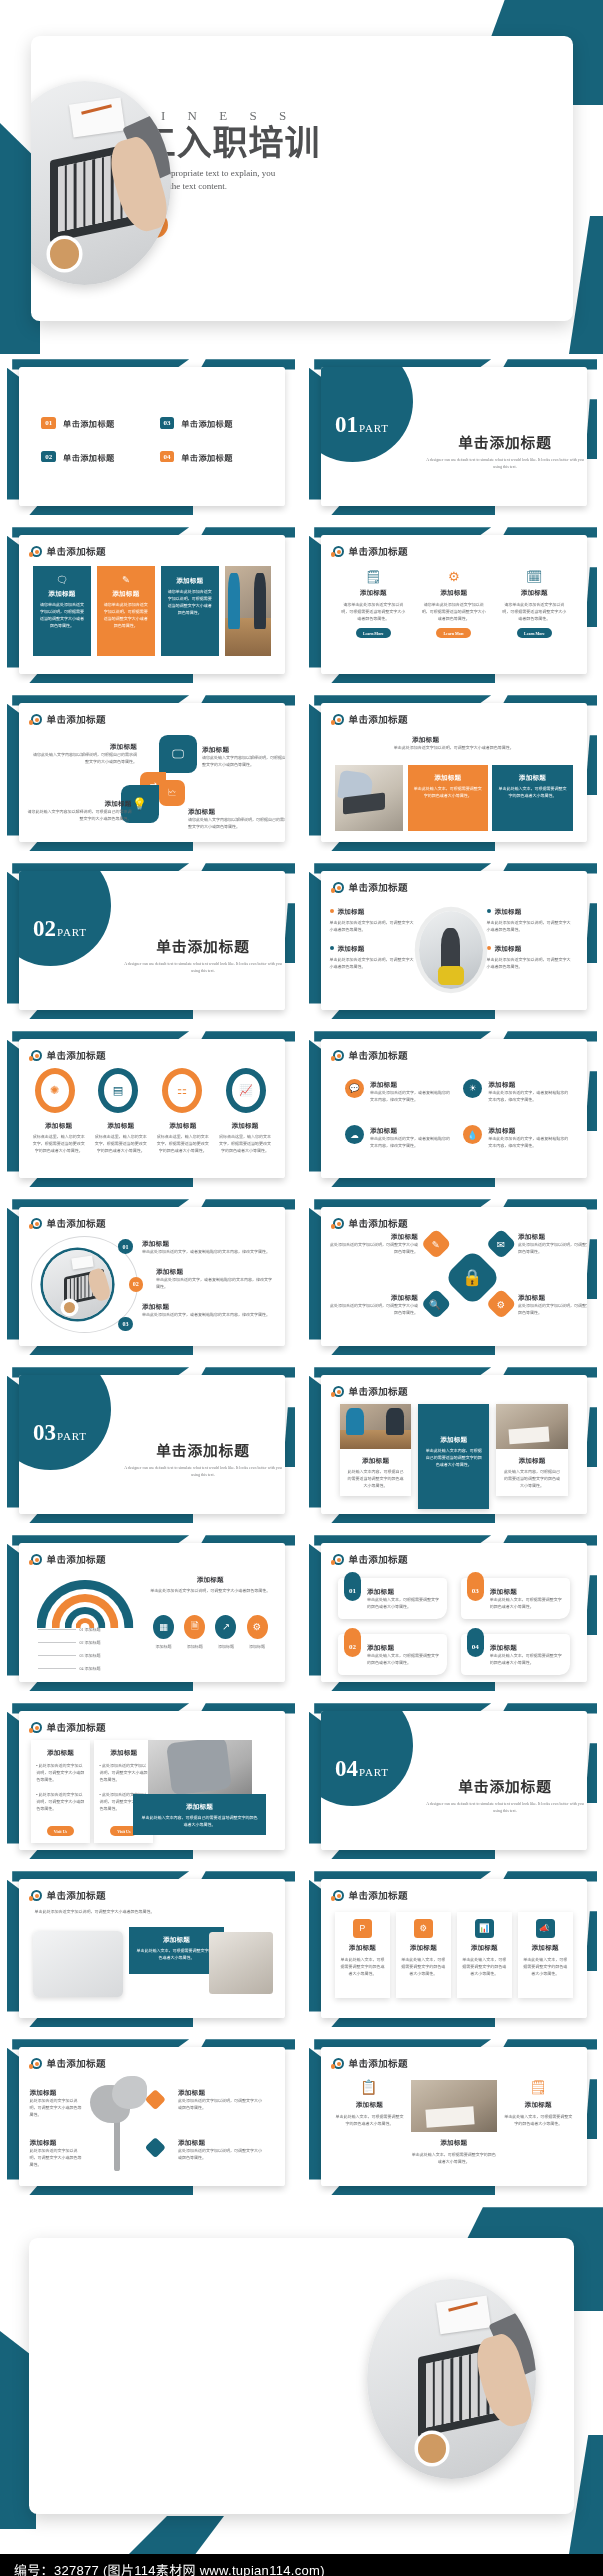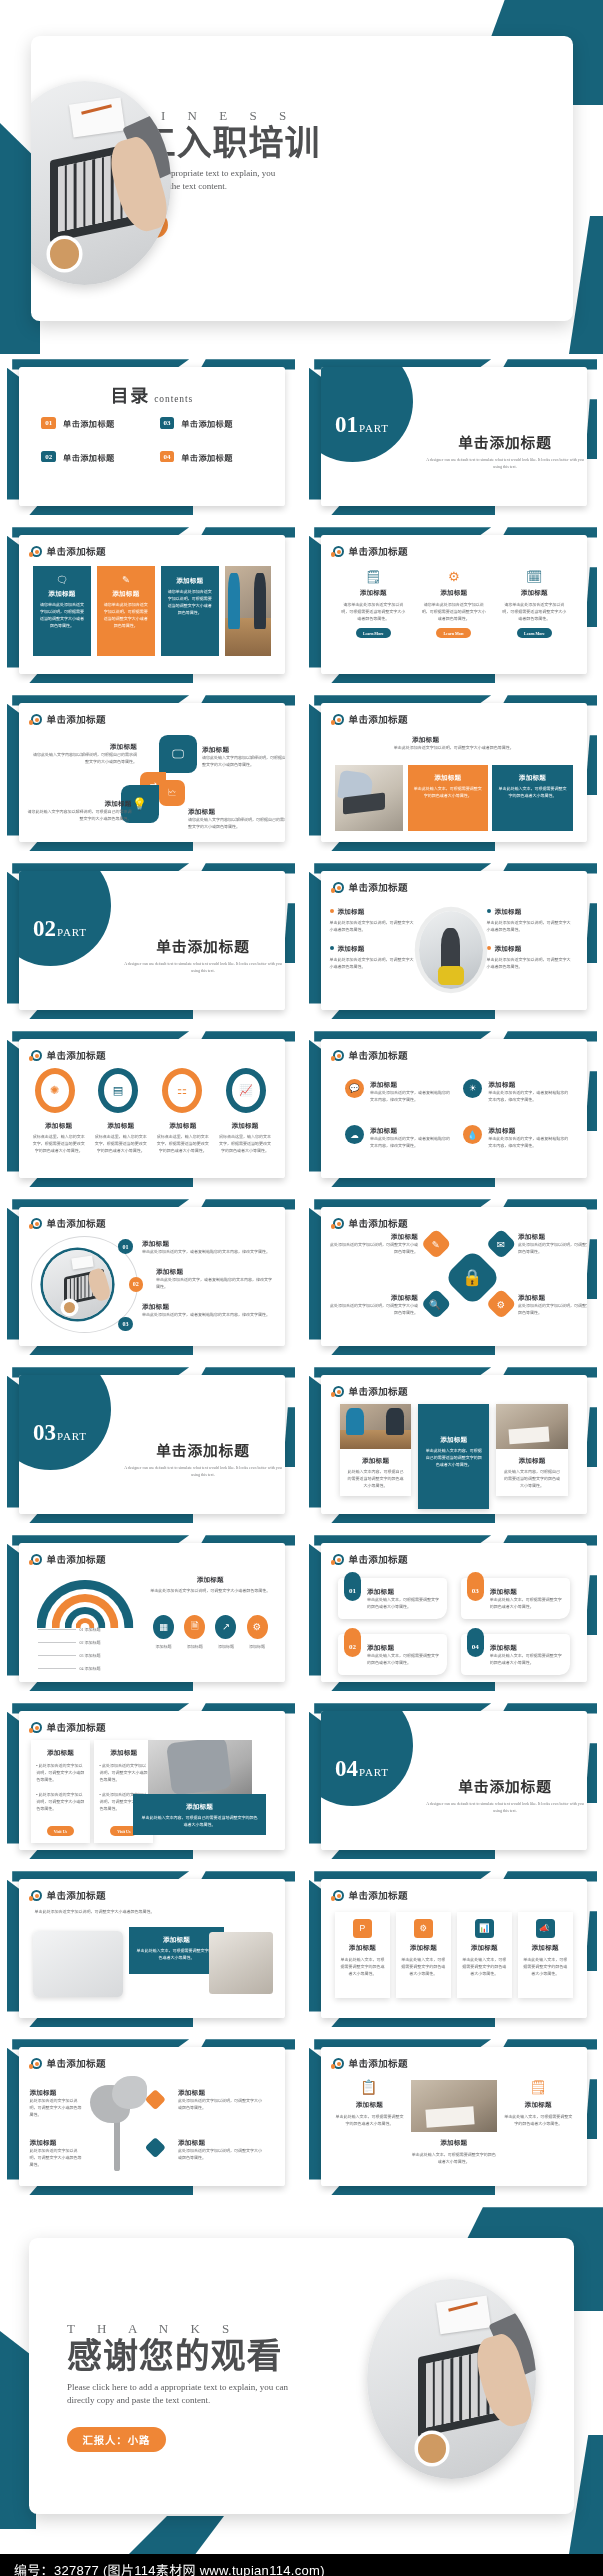--- a/index.html
+++ b/index.html
@@ -550,23 +550,20 @@
 
 <div class="grid">
 
   <div class="cell">
     <div class="mini">
       <div class="m-left"></div>
         <div class="m-top"></div>
         <div class="m-top2"></div>
         <div class="m-bottom"></div>
       <div class="m-card">
-        <div class="cat-title">
-          <b>目录</b><span>contents</span>
-        </div>
         <div class="cat-grid">
           <div class="cat-item">
             <div class="cat-badge o">01</div>
             <div class="cat-label">单击添加标题</div>
           </div>
           <div class="cat-item">
             <div class="cat-badge b">03</div>
             <div class="cat-label">单击添加标题</div>
           </div>
           <div class="cat-item">
@@ -1376,26 +1373,20 @@
 
 </div>
 
 <div class="end-wrap">
   <div class="end-bg-tr"></div>
   <div class="end-bg-l"></div>
   <div class="end-bg-b"></div>
   <div class="end-bg-r"></div>
 
   <div class="end-card">
-    <div class="end-text">
-      <div class="kicker">T H A N K S</div>
-      <div class="end-title">感谢您的观看</div>
-      <div class="cover-sub" style="width:250px">Please click here to add a appropriate text to explain, you can directly copy and paste the text content.</div>
-      <div class="pill">汇报人：小路</div>
-    </div>
     <div class="end-photo photo desk">
       <div class="pad"></div>
         <div class="pen"></div>
       <div class="lap"></div>
         <div class="sleeve"></div>
         <div class="hand"></div>
         <div class="cup"></div>
     </div>
   </div>
 </div>

